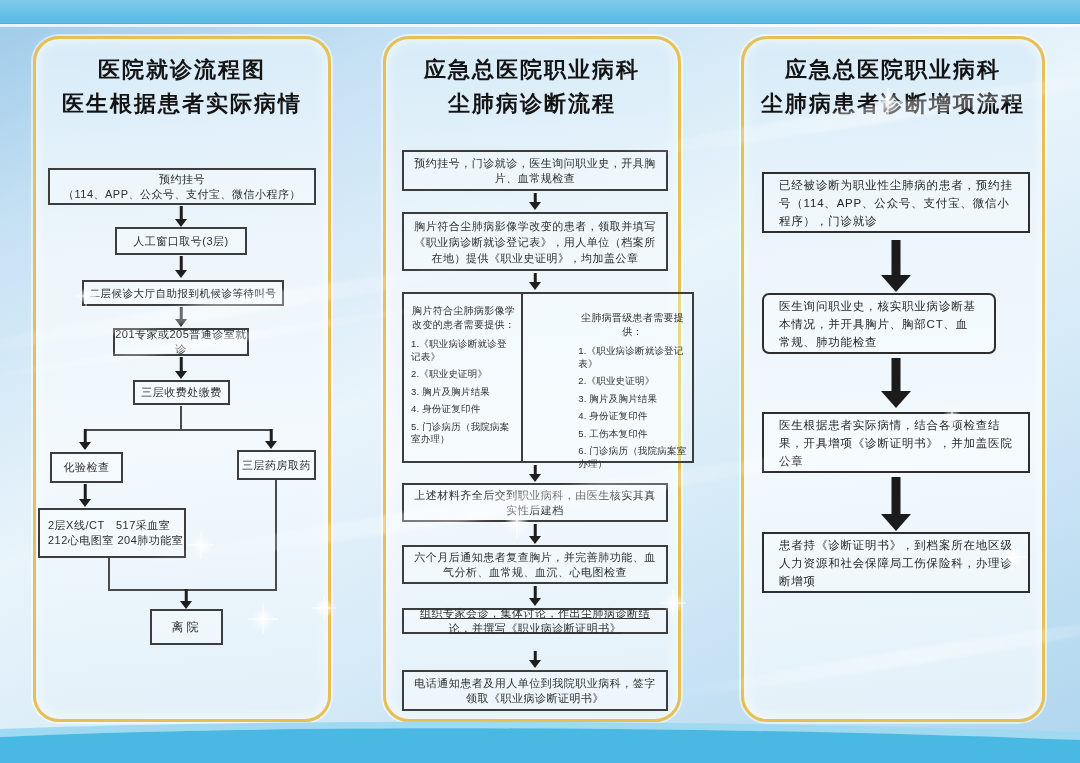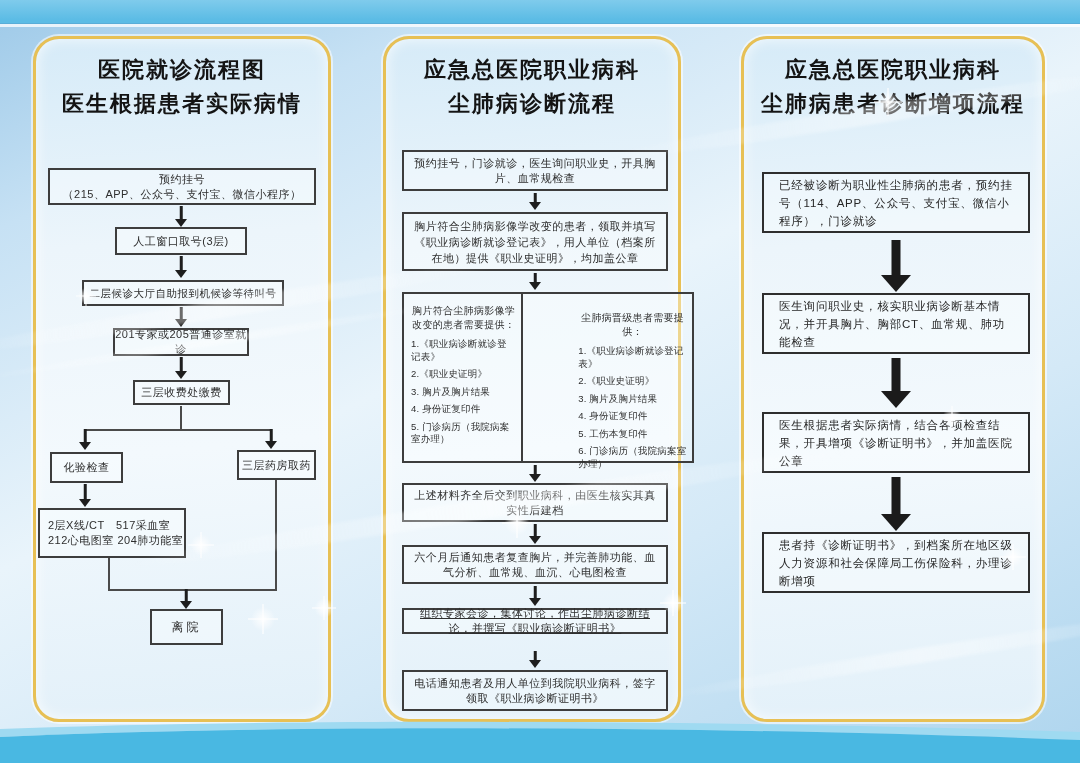--- a/index.html
+++ b/index.html
@@ -52,21 +52,21 @@
 
 <div class="page">
   <div class="topband"></div>
 
   <div class="panel" style="left:33px;width:298px;">
     <div class="ptitle" style="top:16px;">医院就诊流程图</div>
     <div class="ptitle" style="top:50px;">医生根据患者实际病情</div>
 
     <div class="fbox" style="left:12px;top:129px;width:268px;height:37px;">
       <span class="ln">预约挂号</span>
-      <span class="ln">（215、APP、公众号、支付宝、微信小程序）</span>
+      <span class="ln">（114、APP、公众号、支付宝、微信小程序）</span>
     </div>
     <div class="arr" style="left:139px;top:167px;height:21px;"></div>
 
     <div class="fbox" style="left:79px;top:188px;width:132px;height:28px;">人工窗口取号(3层)</div>
     <div class="arr" style="left:139px;top:217px;height:22px;"></div>
 
     <div class="fbox" style="left:46px;top:241px;width:202px;height:26px;font-size:10.5px;">二层候诊大厅自助报到机候诊等待叫号</div>
     <div class="arr" style="left:139px;top:268px;height:20px;"></div>
 
     <div class="fbox" style="left:77px;top:289px;width:136px;height:28px;">201专家或205普通诊室就诊</div>
@@ -140,21 +140,21 @@
     <div class="fbox" style="left:16px;top:631px;width:266px;height:41px;padding:2px 8px;">电话通知患者及用人单位到我院职业病科，签字领取《职业病诊断证明书》</div>
   </div>
 
   <div class="panel" style="left:741px;width:304px;">
     <div class="ptitle" style="top:16px;">应急总医院职业病科</div>
     <div class="ptitle" style="top:50px;">尘肺病患者诊断增项流程</div>
 
     <div class="rbox" style="left:18px;top:133px;width:268px;height:61px;">已经被诊断为职业性尘肺病的患者，预约挂号（114、APP、公众号、支付宝、微信小程序），门诊就诊</div>
     <div class="arrbig" style="left:137px;top:201px;height:52px;"></div>
 
-    <div class="rbox" style="left:18px;top:254px;width:268px;height:61px;">医生询问职业史，核实职业病诊断基本情况，并开具胸片、胸部CT、血常规、肺功能检查</div>
+    <div class="rbox" style="left:18px;top:254px;width:234px;height:61px;border-radius:7px;">医生询问职业史，核实职业病诊断基本情况，并开具胸片、胸部CT、血常规、肺功能检查</div>
     <div class="arrbig" style="left:137px;top:319px;height:50px;"></div>
 
     <div class="rbox" style="left:18px;top:373px;width:268px;height:61px;">医生根据患者实际病情，结合各项检查结果，开具增项《诊断证明书》，并加盖医院公章</div>
     <div class="arrbig" style="left:137px;top:438px;height:54px;"></div>
 
     <div class="rbox" style="left:18px;top:493px;width:268px;height:61px;">患者持《诊断证明书》，到档案所在地区级人力资源和社会保障局工伤保险科，办理诊断增项</div>
   </div>
 
   <div class="streak" style="left:-60px;top:300px;width:560px;height:18px;"></div>
   <div class="streak" style="left:-30px;top:338px;width:480px;height:8px;"></div>

